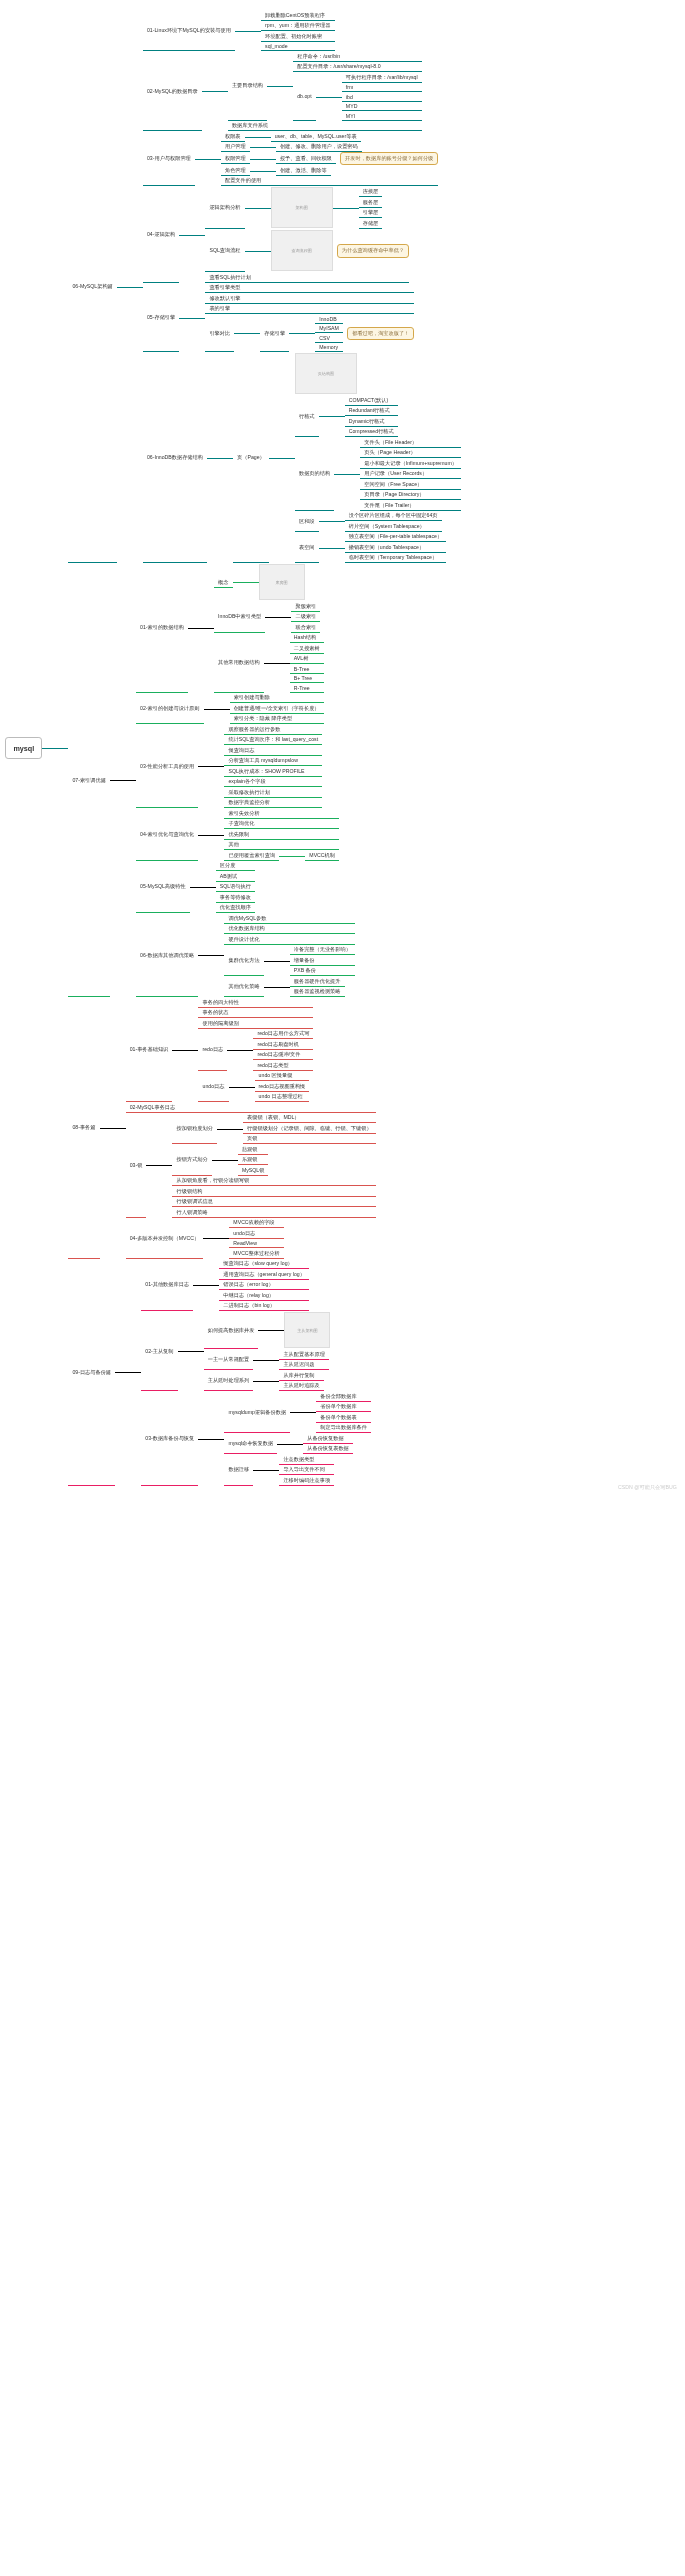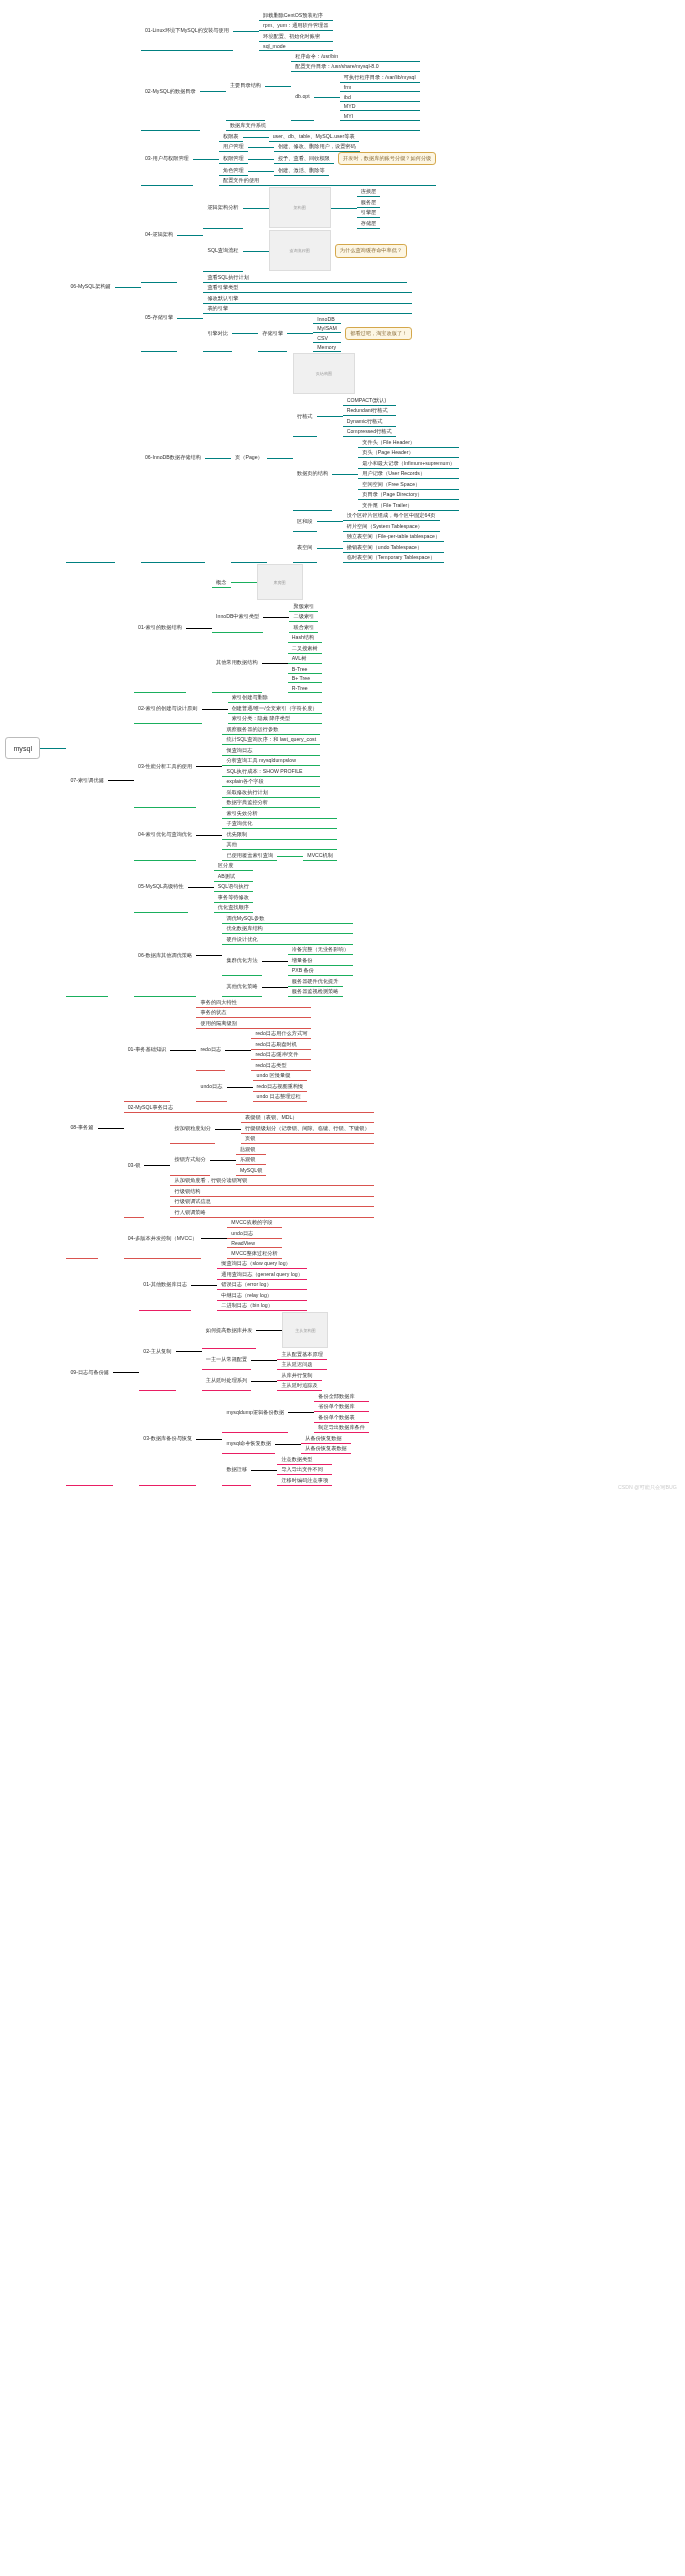--- a/index.html
+++ b/index.html
@@ -1,18 +1,18 @@
 <!DOCTYPE html>
 <html style="font-size:8.2px"><head>
 <meta charset="utf-8">
 <style>
   * { margin: 0; padding: 0; box-sizing: border-box; }
   body { font-family: "Microsoft YaHei", Arial, sans-serif; background: #fff; width: 686px; padding: 10.3px 5.2px; position: relative; }
   .mindmap { display: flex; align-items: stretch; }
-  .root { display: flex; align-items: center; }
+  .root { display: flex; align-items: center; font-weight: bold; }
   .root-node { border: 0.5px solid #bbb; border-radius: 3.1px; padding: 5.2px 7.2px; font-size: 7.2px; color: #333; background: #fff; align-self: center; }
   .col { display: flex; flex-direction: column; justify-content: space-around; }
   .branch-label { display: flex; align-items: center; border-bottom: 0.8px solid; padding: 1.5px 4.1px 1px 4.1px; font-size: 5.2px; color: #333; white-space: nowrap; min-height: 9.3px; }
   .c-teal { border-color: #008080; color: #008080; }
   .c-teal .branch-label, .c-teal .conn::before, .c-teal .vline { border-color: #008080; }
   .c-green { border-color: #1aaf5d; }
   .c-green .branch-label, .c-green .conn::before, .c-green .vline { border-color: #1aaf5d; }
   .c-red { border-color: #d9534f; }
   .c-red .branch-label, .c-red .conn::before, .c-red .vline { border-color: #d9534f; }
   .c-pink { border-color: #e91e63; }

